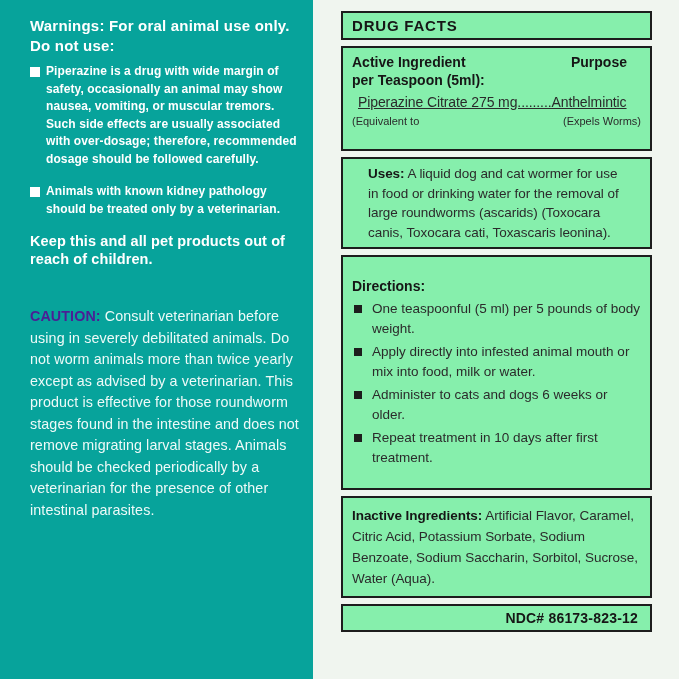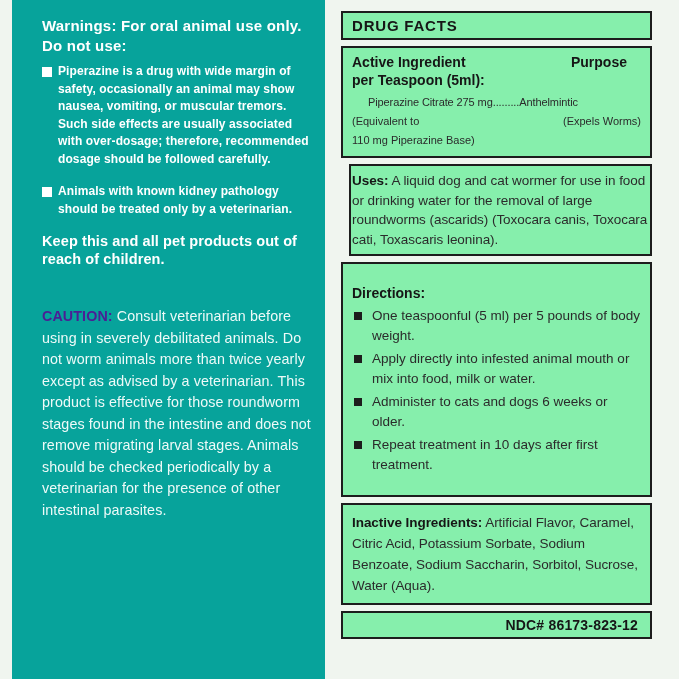--- a/index.html
+++ b/index.html
@@ -6,21 +6,21 @@
   body {
     width: 679px; height: 679px;
     background: #f0f5ef;
     font-family: "Liberation Sans", sans-serif;
     position: relative; overflow: hidden;
   }
   .root { position: absolute; inset: 0; }
 
   
   .teal-panel {
-    position: absolute; left: 12px; top: 0;
+    position: absolute; left: 0; top: 0;
     width: 313px; height: 679px;
     background: #07a39b;
     color: #ffffff;
     padding: 16px 14px 0 30px;
     box-sizing: border-box;
   }
   .w-head { margin: 0; font-size: 15px; font-weight: 700; line-height: 20px; letter-spacing: .2px; }
   .bullet { display: flex; margin-top: 7px; }
   .bullet.second { margin-top: 15px; }
   .sq-white { width: 10px; height: 10px; background: #ffffff; flex: none; margin: 4px 6px 0 0; }
@@ -41,23 +41,23 @@
     color: #2b2b2b;
   }
   .bx-title {
     min-height: 29px; display: flex; align-items: center;
     padding: 0 9px; font-size: 15px; font-weight: 700; letter-spacing: .8px; color: #161616;
   }
   .bx-active { min-height: 105px; padding: 5px 9px 6px; }
   .arow { display: flex; justify-content: space-between; }
   .ahead { font-size: 14px; font-weight: 700; line-height: 18px; color: #161616; }
   .purpose { margin-right: 14px; }
-  .ing-line { margin: 4px 16px 0; font-size: 11px; line-height: 19px; white-space: nowrap; letter-spacing: -.1px; }
+  .ing-line { margin: 4px 6px 0; font-size: 14px; line-height: 19px; white-space: nowrap; letter-spacing: -.1px; text-decoration: underline; }
   .reg { font-size: 11px; line-height: 19px; margin: 0; }
-  .bx-uses { min-height: 82px; padding: 5px 1px; margin-left: 8px; }
+  .bx-uses { min-height: 82px; padding: 5px 25px; }
   .bx-uses p, .bx-other p, .bx-inactive p { margin: 0; font-size: 13.5px; line-height: 19.5px; letter-spacing: -.05px; }
   .bx strong { font-weight: 700; color: #161616; }
   .bx-dirs { min-height: 220px; padding: 20px 9px; }
   .dhead { margin: 0 0 2px; font-size: 14px; font-weight: 700; line-height: 19px; color: #161616; }
   .ditem { display: flex; margin-top: 3px; }
   .dsq { width: 8px; height: 8px; background: #1d1d1d; flex: none; margin: 6px 10px 0 2px; }
   .ditem p { margin: 0; font-size: 13.5px; line-height: 20px; }
   .bx-other { min-height: 51px; padding: 6px 9px; }
   .bx-other p { line-height: 20px; }
   .bx-inactive { min-height: 99px; padding: 7px 9px; }
@@ -103,21 +103,20 @@
           <div>Active Ingredient</div>
           <div>per Teaspoon (5ml):</div>
         </div>
         <div class="ahead purpose">Purpose</div>
       </div>
       <p class="ing-line">Piperazine Citrate 275 mg.........Anthelmintic</p>
       <div class="arow">
         <span class="reg">(Equivalent to</span>
         <span class="reg">(Expels Worms)</span>
       </div>
-      <p class="reg">110 mg Piperazine Base)</p>
     </section>
 
     <section class="bx bx-uses">
       <p><strong>Uses:</strong><span> A liquid dog and cat wormer for use in food or drinking water for the removal of large roundworms (ascarids) (Toxocara canis, Toxocara cati, Toxascaris leonina).</span></p>
     </section>
 
     <section class="bx bx-dirs">
       <p class="dhead">Directions:</p>
       <div class="ditem">
         <span class="dsq"></span>

